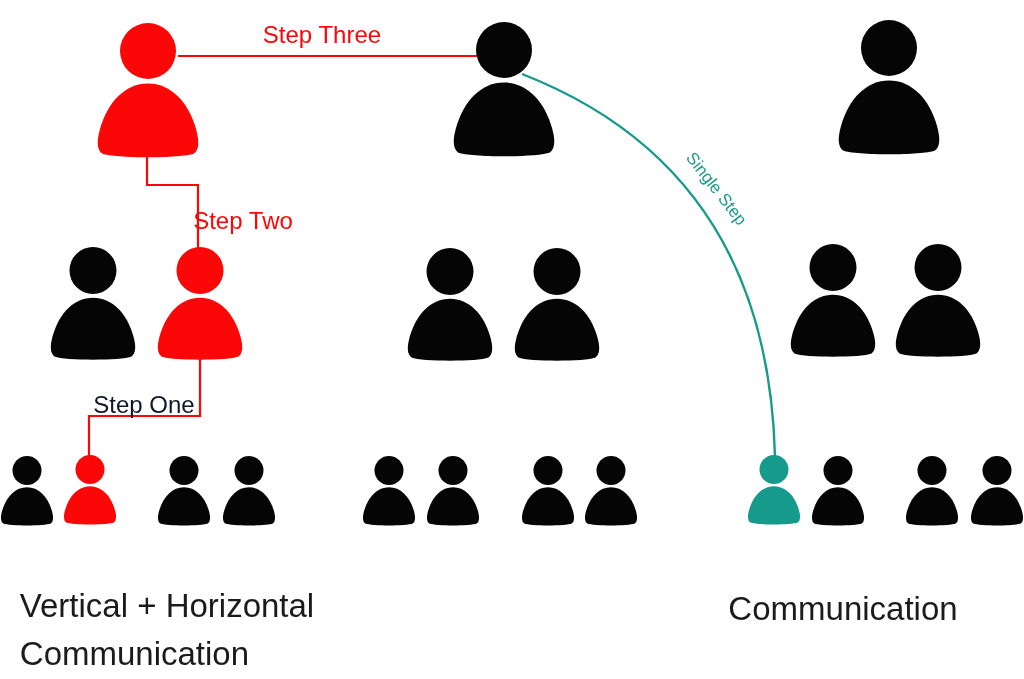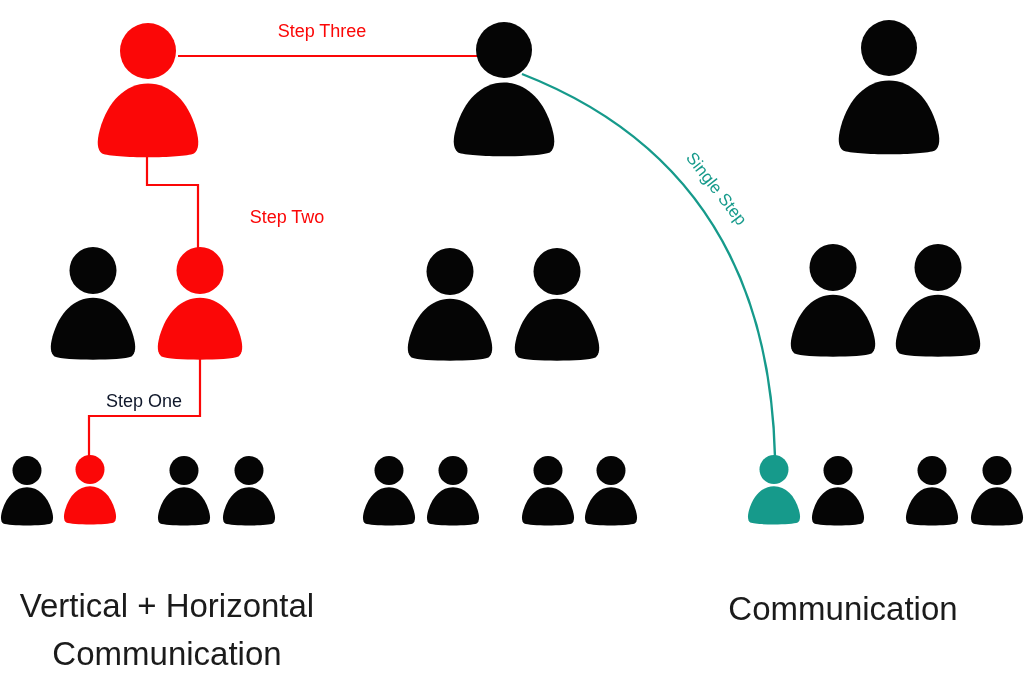--- a/index.html
+++ b/index.html
@@ -13,32 +13,31 @@
   }
   #connector-layer {
     position: absolute;
     left: 0; top: 0;
     width: 1024px; height: 679px;
   }
   #people-layer { position: absolute; left: 0; top: 0; width: 1024px; height: 679px; }
   .person { position: absolute; display: block; }
   .conn-label {
     position: absolute;
-    font-size: 18px;
+    font-size: 24px;
     white-space: nowrap;
     transform: translate(-50%, 0);
   }
   .conn-label.rotated {
     transform: translate(-50%, -50%) rotate(52deg);
     font-size: 17px;
   }
   .caption {
     position: absolute;
     transform: translate(-50%, 0);
-    text-align: center;
     font-size: 33px;
     line-height: 48px;
     white-space: nowrap;
   }
 </style>
 </head>
 <body>
 
 <div id="stage">
 
@@ -173,21 +172,21 @@
       <svg viewBox="0 0 100 122" class="person" style="left: 968px; top: 456px; width: 58px; height: 70.76px;">
         <g fill="#050505">
           <circle cx="50" cy="25" r="25"></circle>
           <path d="M 50 54 C 30 54 14 70 7 95 C 4 106 4.5 113 9 116.5 C 20 121 80 121 91 116.5 C 95.5 113 96 106 93 95 C 86 70 70 54 50 54 Z"></path>
         </g>
       </svg>
     </div>
 
   <div class="conn-label" id="lbl-step-three" style="left: 322px; top: 21px; color: rgb(251, 7, 7);">Step Three</div>
 
-  <div class="conn-label" id="lbl-step-two" style="left: 243px; top: 207px; color: rgb(251, 7, 7); margin-left: 44px;">Step Two</div>
+  <div class="conn-label" id="lbl-step-two" style="left: 243px; top: 207px; color: rgb(251, 7, 7);">Step Two</div>
 
   <div class="conn-label" id="lbl-step-one" style="left: 144px; top: 391px; color: #0f172a;">Step One</div>
 
   <div class="conn-label rotated" id="lbl-single-step" style="left: 716px; top: 189px; transform: translate(-50%, -50%) rotate(52deg); color: rgb(22, 154, 139);">Single Step</div>
 
   <div class="caption" id="caption-left" style="left: 167px; top: 582px; color: rgb(27, 27, 27);">
     <div>Vertical + Horizontal</div>
     <div>Communication</div>
   </div>
 

